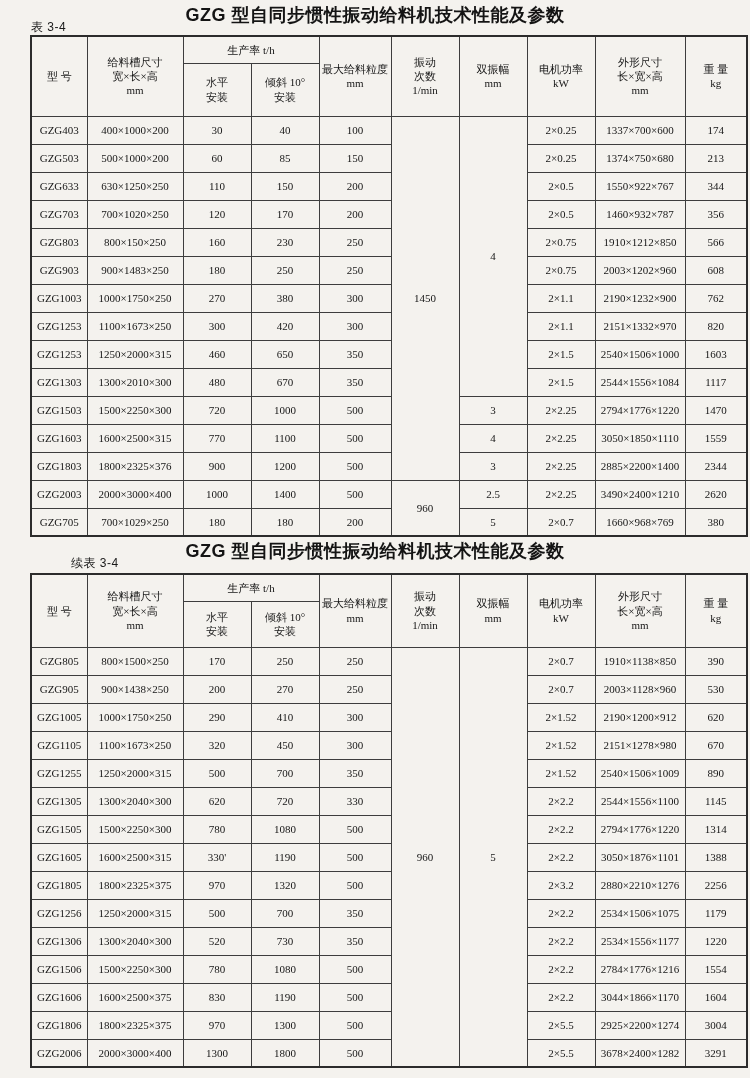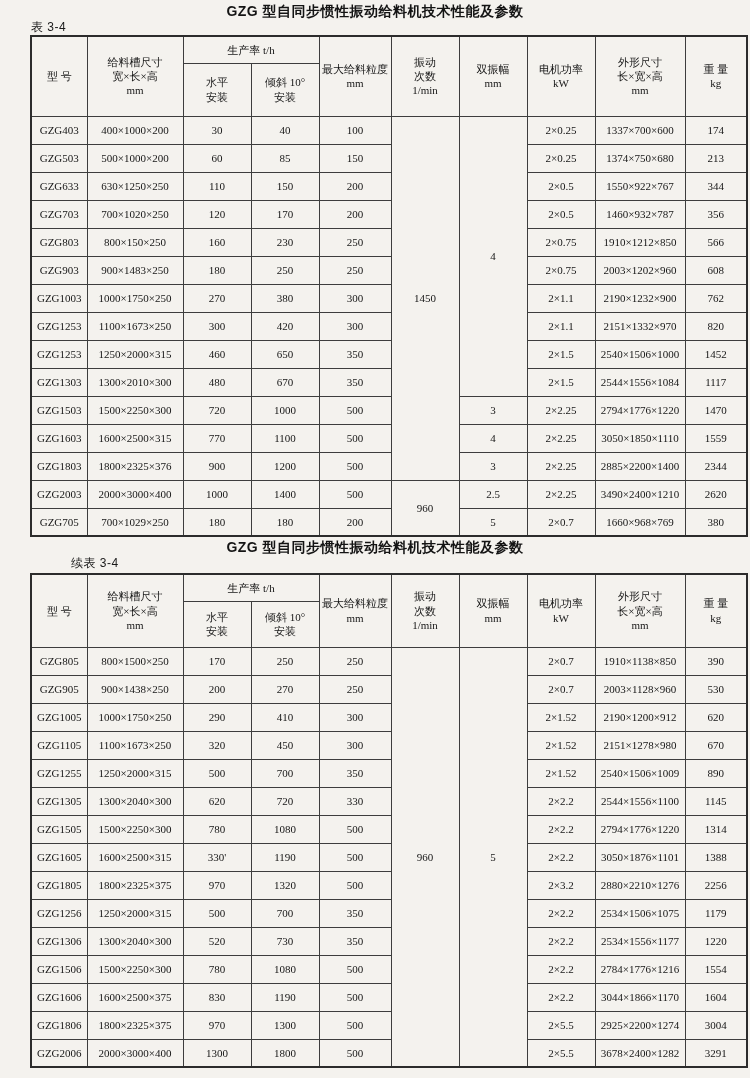--- a/index.html
+++ b/index.html
@@ -8,21 +8,21 @@
     background:#f4f2ee;
     font-family:"Liberation Serif", serif;
     color:#1b1b1b;
     overflow:hidden;
   }
   .page{position:relative;width:750px;height:1078px;}
   .doc-title{
     position:absolute;left:0;width:750px;
     text-align:center;
     font-family:"Liberation Sans", sans-serif;
-    font-weight:bold;font-size:14px;color:#141414;
+    font-weight:bold;font-size:18px;color:#141414;
     letter-spacing:.5px;
   }
   #title-1{top:3px;}
   #title-2{top:539px;}
   .table-label{
     position:absolute;left:31px;
     font-family:"Liberation Sans", sans-serif;
     font-size:12px;color:#1a1a1a;letter-spacing:.5px;
   }
   #label-1{top:19px;}
@@ -195,21 +195,21 @@
           <td>820</td>
         </tr>
         <tr>
           <td>GZG1253</td>
           <td>1250×2000×315</td>
           <td>460</td>
           <td>650</td>
           <td>350</td>
           <td>2×1.5</td>
           <td>2540×1506×1000</td>
-          <td>1452</td>
+          <td>1603</td>
         </tr>
         <tr>
           <td>GZG1303</td>
           <td>1300×2010×300</td>
           <td>480</td>
           <td>670</td>
           <td>350</td>
           <td>2×1.5</td>
           <td>2544×1556×1084</td>
           <td>1117</td>

